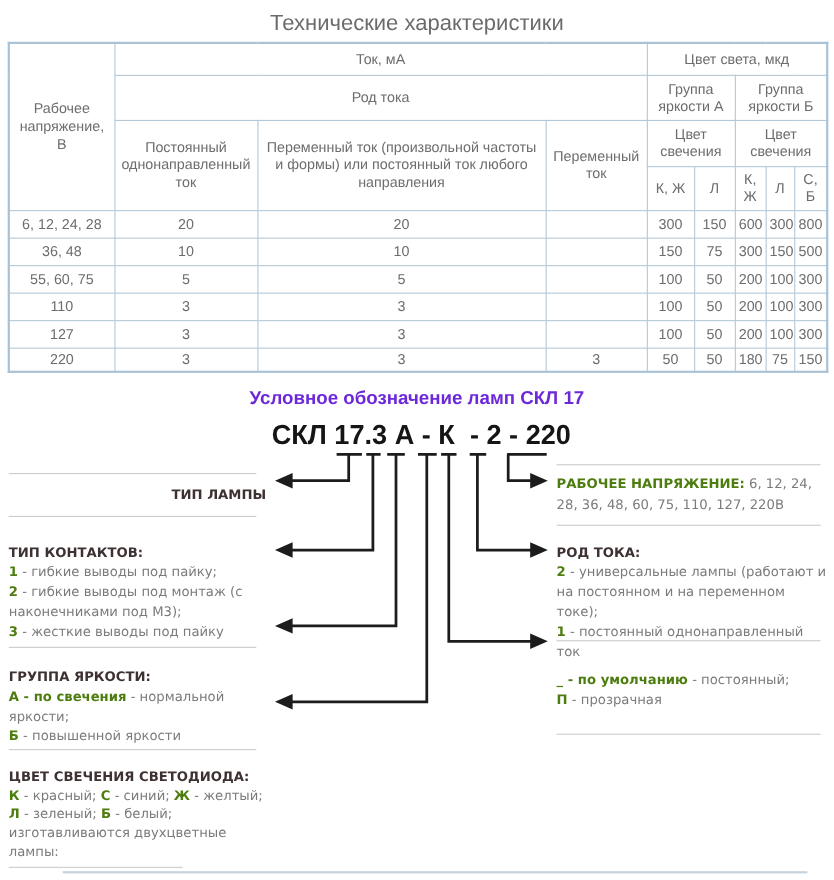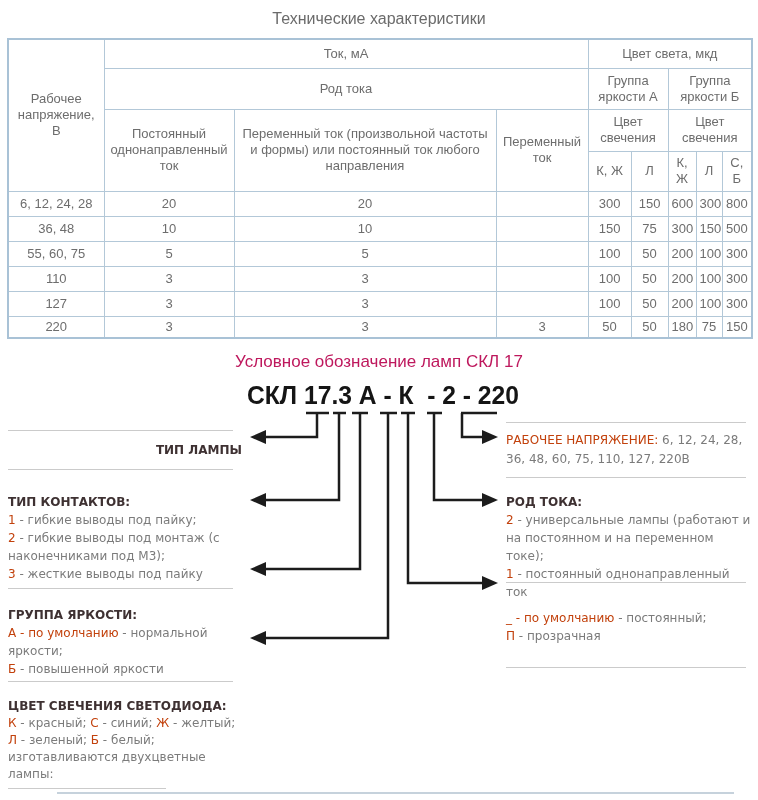--- a/index.html
+++ b/index.html
@@ -1,33 +1,33 @@
 <!DOCTYPE html>
 <html><head>
 <meta charset="utf-8">
 <style>
   html,body{margin:0;padding:0;background:#fff;}
   .page{position:relative;width:758px;height:800px;background:#fff;overflow:hidden;
         font-family:"Liberation Sans",sans-serif;}
   
   .t1{position:absolute;top:10px;left:0;width:100%;text-align:center;
-      font-size:16px;color:#6b6b6b;}
+      font-size:20px;color:#6b6b6b;}
   table.spec{position:absolute;top:38px;left:7px;width:744px;border-collapse:collapse;
       table-layout:fixed;border:2px solid #a9c2d6;background:#fff;}
   .spec th,.spec td{border:1px solid #b3c8d8;font-size:13px;font-weight:normal;
       color:#6d6d6d;text-align:center;vertical-align:middle;padding:1px 3px;
       line-height:1.22;overflow:hidden;}
   
   .t2{position:absolute;top:352px;left:0;width:100%;text-align:center;
-      font-size:17px;font-weight:normal;color:#be185d;}
+      font-size:17px;font-weight:bold;color:#6d28d9;}
   svg.diag{position:absolute;left:0;top:0;width:758px;height:800px;}
   .nb{position:absolute;font-family:"DejaVu Sans",sans-serif;font-size:12px;color:#7b7b7b;}
   .nb p{margin:0;line-height:18px;}
   .nb .h{color:#3e3132;font-weight:bold;}
-  .nb b{color:#c2410c;font-weight:normal;}
+  .nb b{color:#4d7c0f;font-weight:bold;}
   .lh17 p{line-height:17px;}
   .lh19 p{line-height:19px;}
   .lamp-label{text-align:right;}
   .dv{position:absolute;height:1px;background:#cbcbcb;}
   .btm{position:absolute;height:2px;background:#c6d2dc;}
 </style>
 </head>
 <body>
 
 <div class="page">
@@ -183,21 +183,21 @@
 
   <div class="nb" style="left:8px;top:493px;width:240px">
     <p class="h">ТИП КОНТАКТОВ:</p>
     <p><b>1</b><span> - гибкие выводы под пайку;</span></p>
     <p><b>2</b><span> - гибкие выводы под монтаж (с наконечниками под М3);</span></p>
     <p><b>3</b><span> - жесткие выводы под пайку</span></p>
   </div>
 
   <div class="nb" style="left:8px;top:606px;width:238px">
     <p class="h">ГРУППА ЯРКОСТИ:</p>
-    <p><b>А - по умолчанию</b><span> - нормальной яркости;</span></p>
+    <p><b>А - по свечения</b><span> - нормальной яркости;</span></p>
     <p><b>Б</b><span> - повышенной яркости</span></p>
   </div>
 
   <div class="nb lh17" style="left:8px;top:698px;width:238px">
     <p class="h">ЦВЕТ СВЕЧЕНИЯ СВЕТОДИОДА:</p>
     <p><b>К</b><span> - красный; </span><b>С</b><span> - синий; </span><b>Ж</b><span> - желтый; </span><b>Л</b><span> - зеленый; </span><b>Б</b><span> - белый;</span></p>
     <p>изготавливаются двухцветные лампы:</p>
   </div>
 
   <div class="nb lh19" style="left:506px;top:431px;width:246px">

